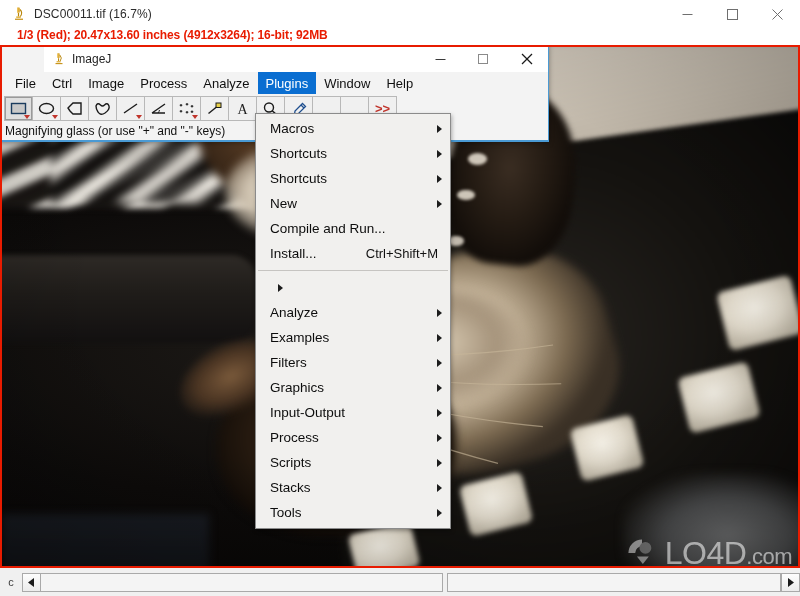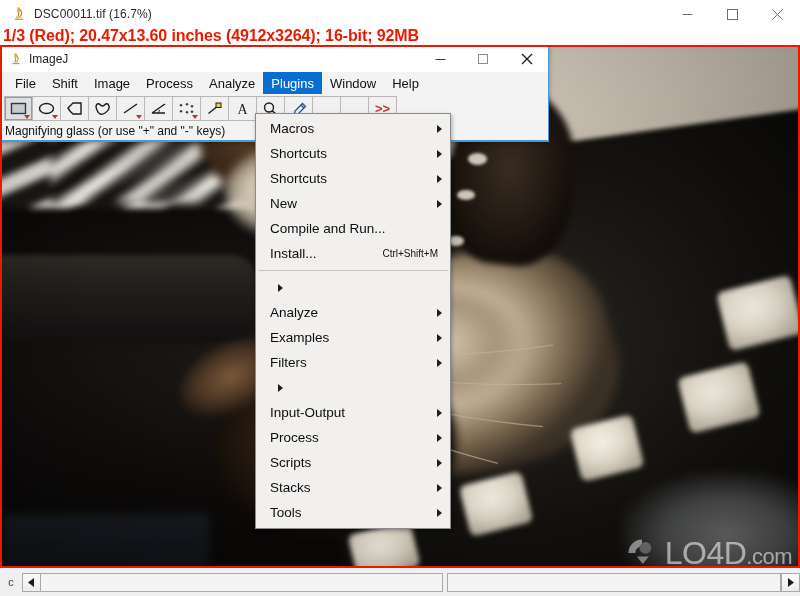--- a/index.html
+++ b/index.html
@@ -51,24 +51,24 @@
     color: #6f6f6f;
   }
   .win-btn svg { display: block; }
 
   
   .image-status {
     flex: 0 0 17px;
     height: 17px;
     background: #ffffff;
     color: #e81b00;
-    font-size: 16px;
+    font-size: 12px;
     font-weight: bold;
     font-family: "Liberation Sans", sans-serif;
-    padding-left: 3px;
+    padding-left: 17px;
     line-height: 15px;
     white-space: nowrap;
     letter-spacing: -0.1px;
   }
 
   
   .canvas-wrap {
     position: relative;
     flex: 1 1 auto;
     border: 2px solid #e81b00;
@@ -327,20 +327,21 @@
     background: #f3f3f3;
     border: 1px solid #4a9ad4;
     box-shadow: 0 1px 5px rgba(0,0,0,0.35);
     z-index: 10;
   }
   .ij-titlebar {
     height: 26px;
     background: #ffffff;
     display: flex;
     align-items: center;
+    margin-left: 43px;
   }
   .ij-icon { width: 14px; height: 14px; margin-left: 8px; margin-right: 6px; flex: 0 0 14px; }
   .ij-title { font-size: 12px; color: #1f1f1f; }
   .ij-spacer { flex: 1 1 auto; }
   .ij-btns { display: flex; }
   .ij-btn {
     width: 43px; height: 26px;
     display: flex; align-items: center; justify-content: center;
     color: #3a3a3a;
   }
@@ -415,21 +416,21 @@
     height: 25px;
     display: flex;
     align-items: center;
     padding: 0 8px 0 14px;
     font-size: 13.5px;
     color: #0d0d0d;
     position: relative;
     white-space: nowrap;
   }
   .dd-label { flex: 1 1 auto; }
-  .dd-accel { color: #111; font-size: 10px; margin-right: 4px; }
+  .dd-accel { color: #111; font-size: 13px; margin-right: 4px; }
   .dd-arrow {
     width: 0; height: 0;
     border-top: 4px solid transparent;
     border-bottom: 4px solid transparent;
     border-left: 5px solid #1c1c1c;
     margin-left: 8px;
   }
   .dd-sep {
     height: 1px;
     background: #c6c4c1;
@@ -551,21 +552,21 @@
             <svg width="12" height="12" viewBox="0 0 12 12">
                 <line x1="1" y1="1" x2="11" y2="11" stroke="#1a1a1a" stroke-width="1.3"></line>
                 <line x1="11" y1="1" x2="1" y2="11" stroke="#1a1a1a" stroke-width="1.3"></line>
               </svg>
           </div>
         </div>
       </div>
 
       <div class="ij-menubar">
         <div class="ij-menu">File</div>
-        <div class="ij-menu">Shift</div>
+        <div class="ij-menu">Ctrl</div>
         <div class="ij-menu">Image</div>
         <div class="ij-menu">Process</div>
         <div class="ij-menu">Analyze</div>
         <div class="ij-menu active">Plugins</div>
         <div class="ij-menu">Window</div>
         <div class="ij-menu">Help</div>
       </div>
 
       <div class="ij-toolbar">
         <div class="tool sel">
@@ -679,20 +680,21 @@
         </div>
         <div class="dd-item">
           <span class="dd-label">Examples</span>
           <span class="dd-arrow"></span>
         </div>
         <div class="dd-item">
           <span class="dd-label">Filters</span>
           <span class="dd-arrow"></span>
         </div>
         <div class="dd-item">
+          <span class="dd-label">Graphics</span>
           <span class="dd-arrow"></span>
         </div>
         <div class="dd-item">
           <span class="dd-label">Input-Output</span>
           <span class="dd-arrow"></span>
         </div>
         <div class="dd-item">
           <span class="dd-label">Process</span>
           <span class="dd-arrow"></span>
         </div>

